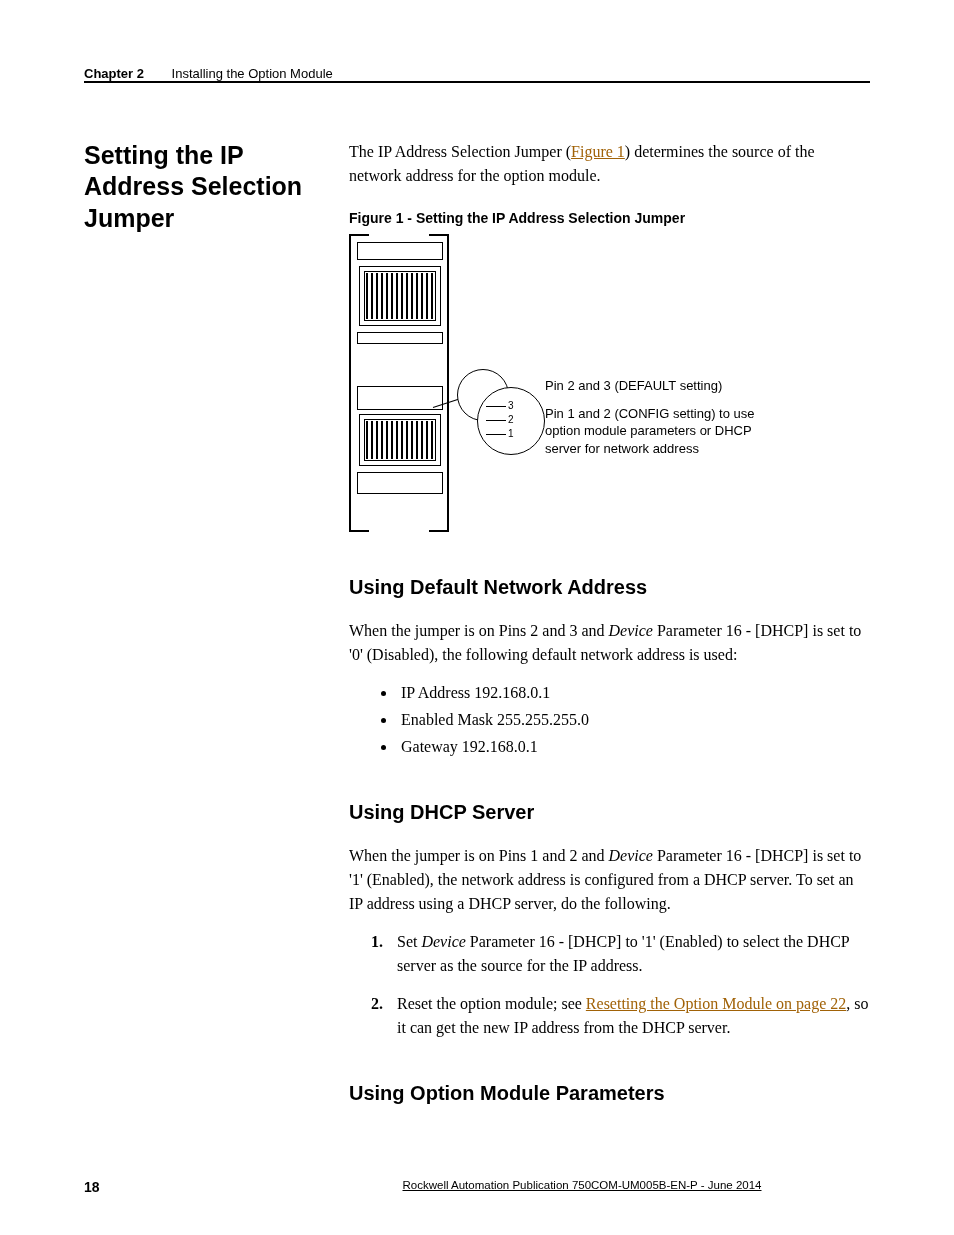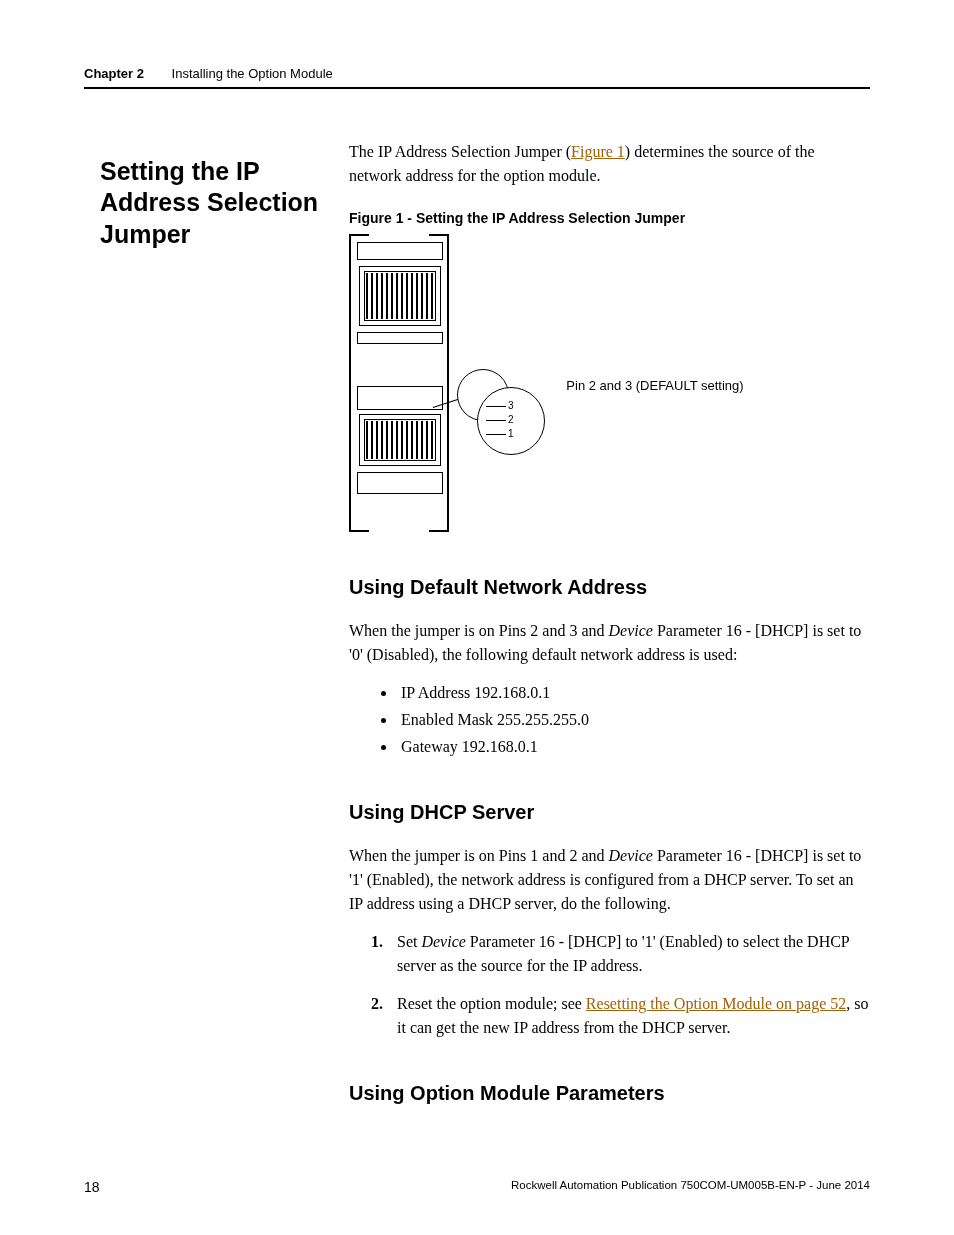--- a/index.html
+++ b/index.html
@@ -13,21 +13,20 @@
     background: #fff;
   }
   .header {
     position: absolute;
     top: 66px;
     left: 84px;
     right: 84px;
     font-family: Arial, Helvetica, sans-serif;
     font-size: 13px;
     border-bottom: 2px solid #000;
-    padding-bottom: 6px;
   }
   .header .chap { font-weight: bold; }
   .header .title { margin-left: 24px; }
   .content {
     position: absolute;
     top: 140px;
     left: 84px;
     right: 84px;
   }
   .row { display: flex; }
@@ -36,21 +35,21 @@
     flex-shrink: 0;
   }
   .right-col {
     flex: 1;
   }
   h1 {
     font-family: Arial, Helvetica, sans-serif;
     font-weight: bold;
     font-size: 25px;
     line-height: 1.25;
-    margin: 16px;
+    margin: 0;
   }
   h2 {
     font-family: Arial, Helvetica, sans-serif;
     font-weight: bold;
     font-size: 20px;
     margin: 0 0 20px 0;
   }
   .fig-caption {
     font-family: Arial, Helvetica, sans-serif;
     font-weight: bold;
@@ -139,32 +138,32 @@
   }
   .annot {
     position: absolute;
     left: 196px;
     top: 143px;
     font-family: Arial, Helvetica, sans-serif;
     font-size: 13px;
     line-height: 1.35;
     width: 220px;
   }
-  .annot .a1 { margin-bottom: 10px; text-align: center; }
+  .annot .a1 { margin-bottom: 10px; }
   .footer {
     position: absolute;
     bottom: 40px;
     left: 84px;
     right: 84px;
     font-family: Arial, Helvetica, sans-serif;
     font-size: 11.5px;
     display:flex;
   }
-  .footer .pn { font-weight: normal; font-size: 14px; width: 210px; }
-  .footer .pub { flex:1; text-align:right; color:#000; }
+  .footer .pn { font-weight: bold; font-size: 14px; width: 210px; }
+  .footer .pub { flex:1; text-align:center; color:#000;text-decoration:underline; }
   .section { margin-top: 42px; }
   .em { font-style: italic; }
   .b { font-weight: normal; }
 </style>
 </head>
 <body>
 
 <div class="header">
   <span class="chap">Chapter 2</span>
   <span class="title">Installing the Option Module</span>
@@ -202,20 +201,21 @@
         <div class="circle c-big">
           <div class="line" style="top:18px;"></div>
             <div class="pinlbl" style="top:12px;">3</div>
           <div class="line" style="top:32px;"></div>
             <div class="pinlbl" style="top:26px;">2</div>
           <div class="line" style="top:46px;"></div>
             <div class="pinlbl" style="top:40px;">1</div>
         </div>
         <div class="annot">
           <div class="a1">Pin 2 and 3 (DEFAULT setting)</div>
+          <div>Pin 1 and 2 (CONFIG setting) to use option module parameters or DHCP server for network address</div>
         </div>
       </div>
 
       <div class="section">
         <h2>Using Default Network Address</h2>
         <p>
           <span>When the jumper is on Pins 2 and 3 and </span><span class="em">Device</span><span class="b"> Parameter 16 - [DHCP]</span><span> is set to '0' (Disabled), the following default network address is used:</span>
         </p>
         <ul class="bullets">
           <li>IP Address 192.168.0.1</li>
@@ -227,21 +227,21 @@
       <div class="section">
         <h2>Using DHCP Server</h2>
         <p>
           <span>When the jumper is on Pins 1 and 2 and </span><span class="em">Device</span><span class="b"> Parameter 16 - [DHCP]</span><span> is set to '1' (Enabled), the network address is configured from a DHCP server. To set an IP address using a DHCP server, do the following.</span>
         </p>
         <ol class="steps">
           <li>
             <span>Set </span><span class="em">Device</span><span class="b"> Parameter 16 - [DHCP]</span><span> to '1' (Enabled) to select the DHCP server as the source for the IP address.</span>
           </li>
           <li>
-            <span>Reset the option module; see </span><a class="link">Resetting the Option Module on page 52</a><span>, so it can get the new IP address from the DHCP server.</span>
+            <span>Reset the option module; see </span><a class="link">Resetting the Option Module on page 22</a><span>, so it can get the new IP address from the DHCP server.</span>
           </li>
         </ol>
       </div>
 
       <div class="section">
         <h2>Using Option Module Parameters</h2>
       </div>
 
     </div>
   </div>

